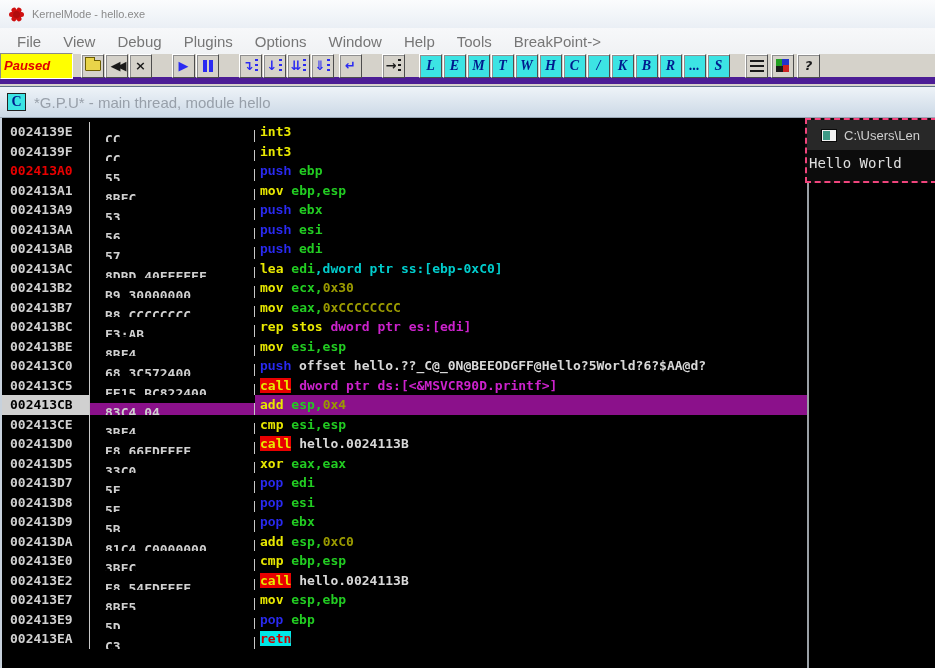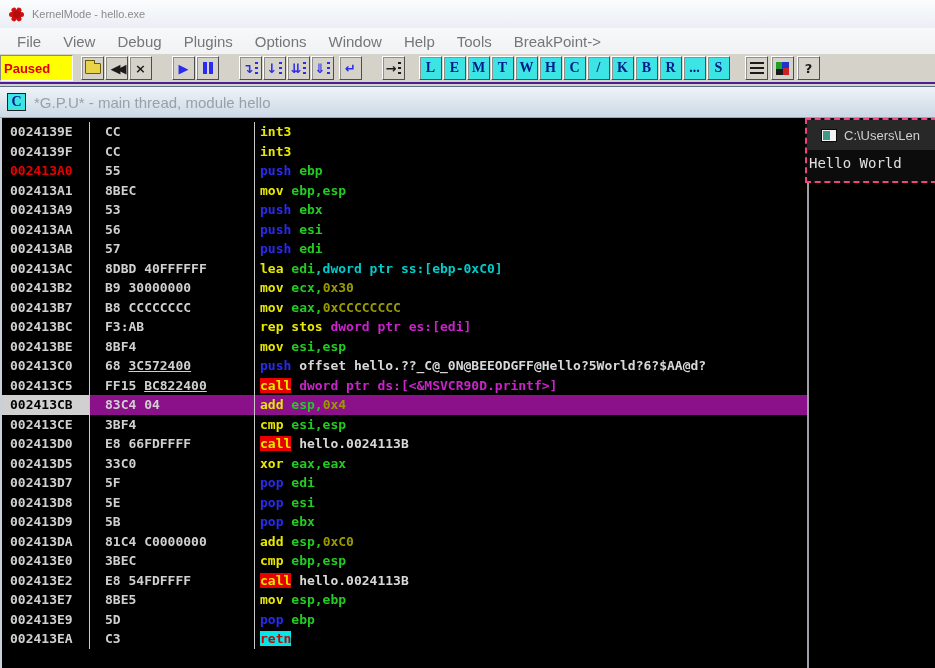--- a/index.html
+++ b/index.html
@@ -17,21 +17,21 @@
   .app-icon i:nth-child(4){ position:absolute; left:5px; top:5px; width:7px; height:7px; background:#b00d0d; border-radius:50%; }
   .title-text { color:#8a8a8a; font-size:11px; }
 
   
   .menubar { position:absolute; top:28px; left:0; width:935px; height:26px;
     background:linear-gradient(#f7f8fa,#f0f2f4); display:flex; align-items:center; padding-left:6px; }
   .menu-item { color:#767676; font-size:15px; padding:2px 11px; cursor:default; white-space:nowrap; }
 
   
   .toolbar { position:absolute; top:54px; left:0; width:935px; height:30px;
-    background:#d5d2ca; border-bottom:2px solid #4c1d95; display:flex; align-items:center; }
+    background:#d5d2ca; border-bottom:7px solid #4c1d95; display:flex; align-items:center;font-style:italic; }
   .paused-box { width:73px; height:26px; margin-left:0; background:#ffff00;
     border:1px solid; border-color:#8a8a8a #ffffff #ffffff #8a8a8a;
     color:#e00000; font-weight:bold; font-size:13px; display:flex; align-items:center; padding-left:3px; }
   .tbtn { width:23px; height:24px; background:#d5d2ca; border:1px solid; border-color:#ffffff #4d4d4d #4d4d4d #ffffff;
     box-shadow:1px 1px 0 #8f8f8f inset; display:flex; align-items:center; justify-content:center;
     font-family:"DejaVu Sans", sans-serif; font-weight:bold; font-size:13px; margin-right:1px; cursor:pointer; }
   .tbtn .glyph { line-height:1; }
   .dots { width:3px; height:13px; margin-left:2px;
     background-image:repeating-linear-gradient(to bottom, currentColor 0 2px, transparent 2px 5px); }
   .folder-ic { position:relative; width:16px; height:11px; background:#e9d449; border:1px solid #6b5c00; border-radius:1px; }
@@ -55,27 +55,27 @@
 
   
   .main { position:absolute; top:118px; left:0; width:935px; height:550px; background:#000;
     border-left:2px solid #c7d1dc; }
   .disasm { position:absolute; top:0; left:0; width:805px; height:550px; padding-top:4px; overflow:hidden;
     font-family:"DejaVu Sans Mono", monospace; font-weight:bold; font-size:13px; }
   .splitter { position:absolute; top:0; left:805px; width:2px; height:550px; background:#9aa0a6; }
   .rightpane { position:absolute; top:0; left:807px; width:128px; height:550px; background:#000; }
   .drow { display:flex; height:19.5px; line-height:19.5px; white-space:pre; }
   .c-addr { width:88px; padding-left:8px; color:#d0d0d0; border-right:1px solid #c8c8c8; overflow:hidden; }
-  .c-bytes { width:165px; padding-left:15px; color:#d0d0d0; border-right:1px solid #c8c8c8; overflow:hidden; }
+  .c-bytes { width:165px; padding-left:15px; color:#d0d0d0; border-right:1px solid #c8c8c8; overflow:hidden;margin-top:8px; }
   .c-asm { flex:1; padding-left:5px; overflow:hidden; }
   .drow.sel .c-addr { background:#d0d0d0; color:#000; }
   .drow.sel .c-bytes, .drow.sel .c-asm { background:#8b118b; }
   .drow.eip .c-addr { color:#e80000; }
   .u { text-decoration:underline; }
-  .cy { color:#e8e800; } .cb { color:#2a2af2; } .cg { color:#22cc22; } .co { color:#9a9a00; }
+  .cy { color:#e8e800; } .cb { color:#2a2af2;font-family:Liberation Mono, monospace; } .cg { color:#22cc22; } .co { color:#9a9a00; }
   .cc { color:#00cccc; } .cm { color:#cc22cc; } .cw { color:#d8d8d8; }
   .cC { color:#e8e800; background:#e80000; }
   .cR { color:#cc0000; background:#00e8e8; }
 
   
   .console-win { position:absolute; top:118px; left:805px; width:132px; height:65px;
     border:2px dashed #f0447c; background:#0c0c0c; z-index:5; }
   .console-titlebar { height:30px; background:#282828; display:flex; align-items:center;
     padding-left:14px; overflow:hidden; }
   .console-ic { width:16px; height:13px; background:#f2f2f2; border:1px solid #0a0a0a; margin-right:7px; position:relative; flex:none; }

